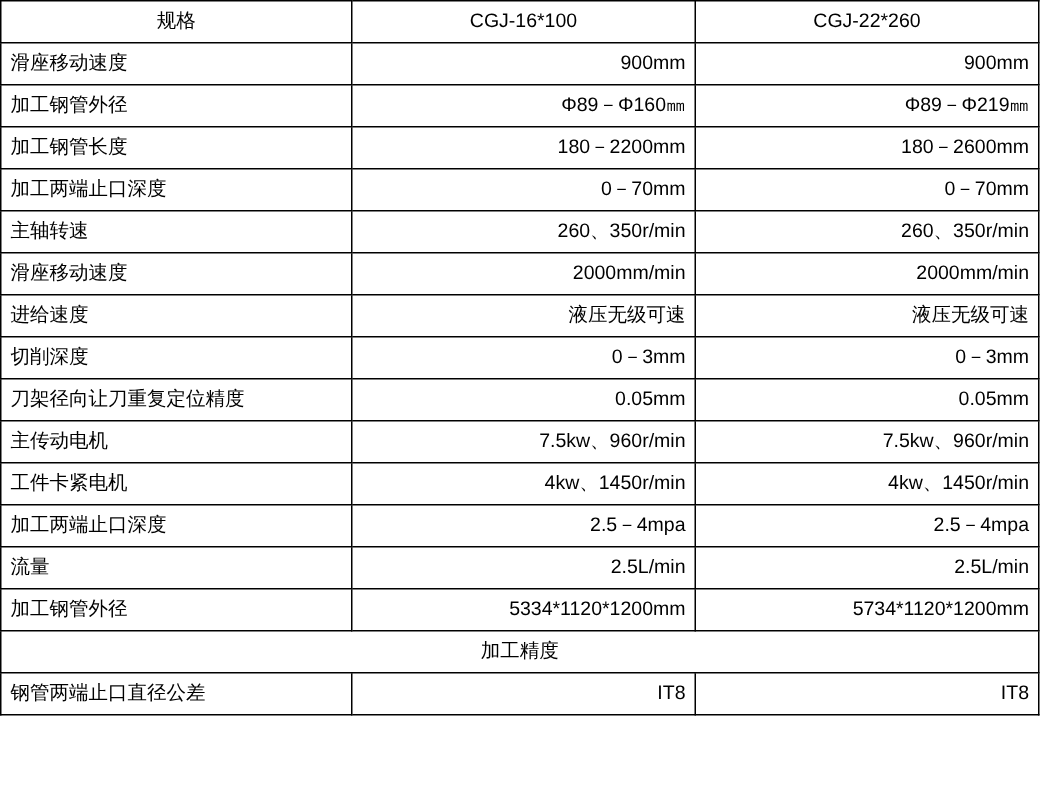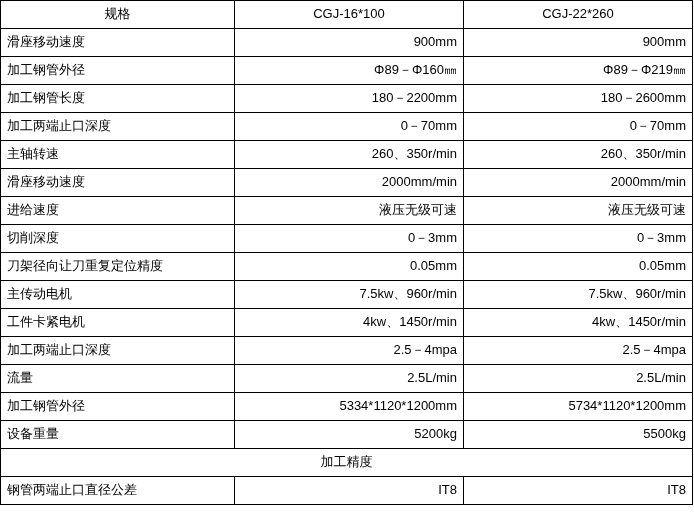--- a/index.html
+++ b/index.html
@@ -129,25 +129,20 @@
     <tr>
       <td class="label">流量</td>
       <td class="val">2.5L/min</td>
       <td class="val">2.5L/min</td>
     </tr>
     <tr>
       <td class="label">加工钢管外径</td>
       <td class="val">5334*1120*1200mm</td>
       <td class="val">5734*1120*1200mm</td>
     </tr>
-    <tr>
-      <td class="label">设备重量</td>
-      <td class="val">5200kg</td>
-      <td class="val">5500kg</td>
-    </tr>
 
     <tr>
       <td class="section" colspan="3">加工精度</td>
     </tr>
 
     <tr>
       <td class="label">钢管两端止口直径公差</td>
       <td class="val">IT8</td>
       <td class="val">IT8</td>
     </tr>

